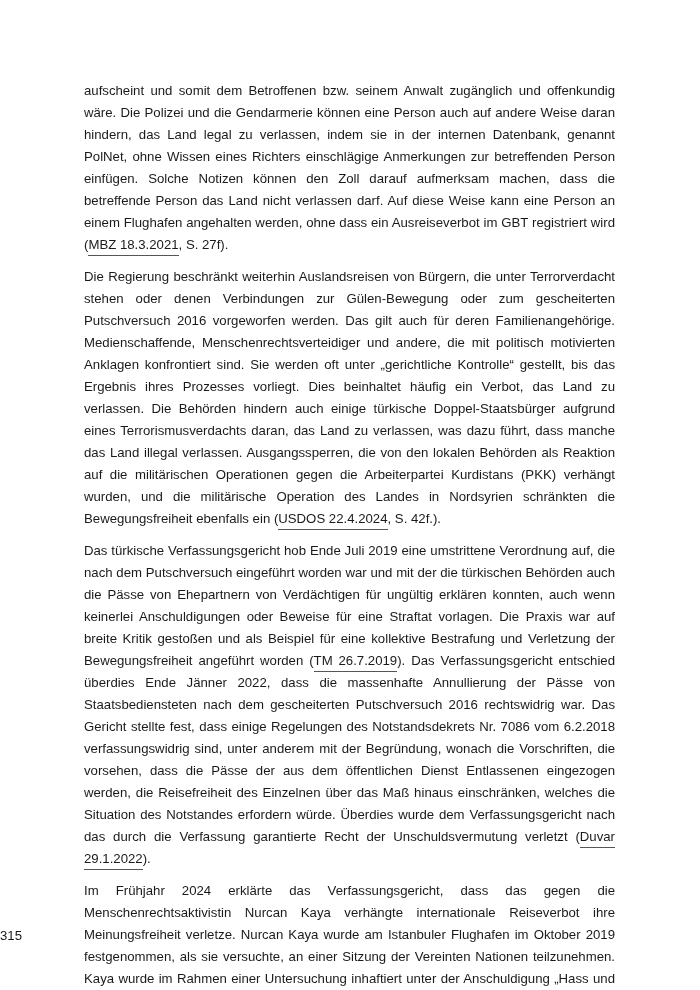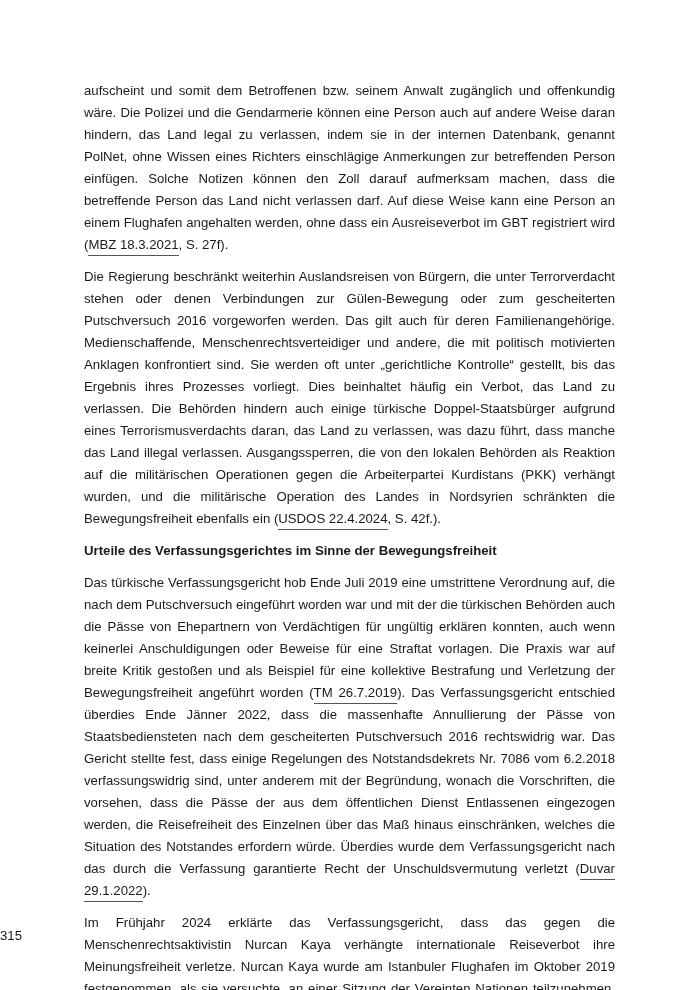--- a/index.html
+++ b/index.html
@@ -37,21 +37,20 @@
 </style>
 </head>
 <body>
 
 <div class="page-content">
 
   <p><span>aufscheint und somit dem Betroffenen bzw. seinem Anwalt zugänglich und offenkundig wäre. Die Polizei und die Gendarmerie können eine Person auch auf andere Weise daran hindern, das Land legal zu verlassen, indem sie in der internen Datenbank, genannt PolNet, ohne Wissen eines Richters einschlägige Anmerkungen zur betreffenden Person einfügen. Solche Notizen können den Zoll darauf aufmerksam machen, dass die betreffende Person das Land nicht ver­lassen darf. Auf diese Weise kann eine Person an einem Flughafen angehalten werden, ohne dass ein Ausreiseverbot im GBT registriert wird (</span><a class="ref-link">MBZ 18.3.2021</a><span>, S. 27f).</span></p>
 
   <p><span>Die Regierung beschränkt weiterhin Auslandsreisen von Bürgern, die unter Terrorverdacht ste­hen oder denen Verbindungen zur Gülen-Bewegung oder zum gescheiterten Putschversuch 2016 vorgeworfen werden. Das gilt auch für deren Familienangehörige. Medienschaffende, Men­schenrechtsverteidiger und andere, die mit politisch motivierten Anklagen konfrontiert sind. Sie werden oft unter „gerichtliche Kontrolle“ gestellt, bis das Ergebnis ihres Prozesses vorliegt. Dies beinhaltet häufig ein Verbot, das Land zu verlassen. Die Behörden hindern auch einige türkische Doppel-Staatsbürger aufgrund eines Terrorismusverdachts daran, das Land zu verlassen, was dazu führt, dass manche das Land illegal verlassen. Ausgangssperren, die von den lokalen Behörden als Reaktion auf die militärischen Operationen gegen die Arbeiterpartei Kurdistans (PKK) verhängt wurden, und die militärische Operation des Landes in Nordsyrien schränkten die Bewegungsfreiheit ebenfalls ein (</span><a class="ref-link">USDOS 22.4.2024</a><span>, S. 42f.).</span></p>
 
-  <h3 class="section-heading">Urteile des Verfassungsgerichtes im Sinne der Bewegungsfreiheit</h3>
 
   <p><span>Das türkische Verfassungsgericht hob Ende Juli 2019 eine umstrittene Verordnung auf, die nach dem Putschversuch eingeführt worden war und mit der die türkischen Behörden auch die Pässe von Ehepartnern von Verdächtigen für ungültig erklären konnten, auch wenn keinerlei Anschuldigungen oder Beweise für eine Straftat vorlagen. Die Praxis war auf breite Kritik ge­stoßen und als Beispiel für eine kollektive Bestrafung und Verletzung der Bewegungsfreiheit angeführt worden (</span><a class="ref-link">TM 26.7.2019</a><span>). Das Verfassungsgericht entschied überdies Ende Jänner 2022, dass die massenhafte Annullierung der Pässe von Staatsbediensteten nach dem geschei­terten Putschversuch 2016 rechtswidrig war. Das Gericht stellte fest, dass einige Regelungen des Notstandsdekrets Nr. 7086 vom 6.2.2018 verfassungswidrig sind, unter anderem mit der Begründung, wonach die Vorschriften, die vorsehen, dass die Pässe der aus dem öffentlichen Dienst Entlassenen eingezogen werden, die Reisefreiheit des Einzelnen über das Maß hinaus einschränken, welches die Situation des Notstandes erfordern würde. Überdies wurde dem Verfassungsgericht nach das durch die Verfassung garantierte Recht der Unschuldsvermutung verletzt (</span><a class="ref-link">Duvar 29.1.2022</a><span>).</span></p>
 
   <p>Im Frühjahr 2024 erklärte das Verfassungsgericht, dass das gegen die Menschenrechtsaktivistin Nurcan Kaya verhängte internationale Reiseverbot ihre Meinungsfreiheit verletze. Nurcan Kaya wurde am Istanbuler Flughafen im Oktober 2019 festgenommen, als sie versuchte, an einer Sitzung der Vereinten Nationen teilzunehmen. Kaya wurde im Rahmen einer Untersuchung in­haftiert unter der Anschuldigung „Hass und Feindschaft unter den Menschen zu schüren“, nach­dem sie 2014 in einem Tweet geschrieben hatte: „Nicht nur die Kurden, sondern alle in Kobanê</p>
 
 </div>
 
 <div class="page-number">315</div>
 
 </body></html>

